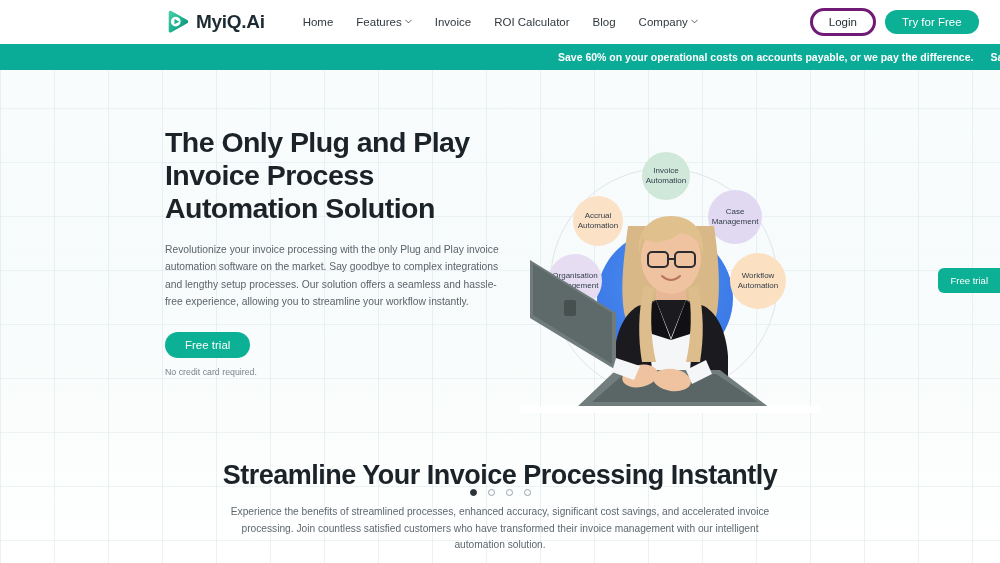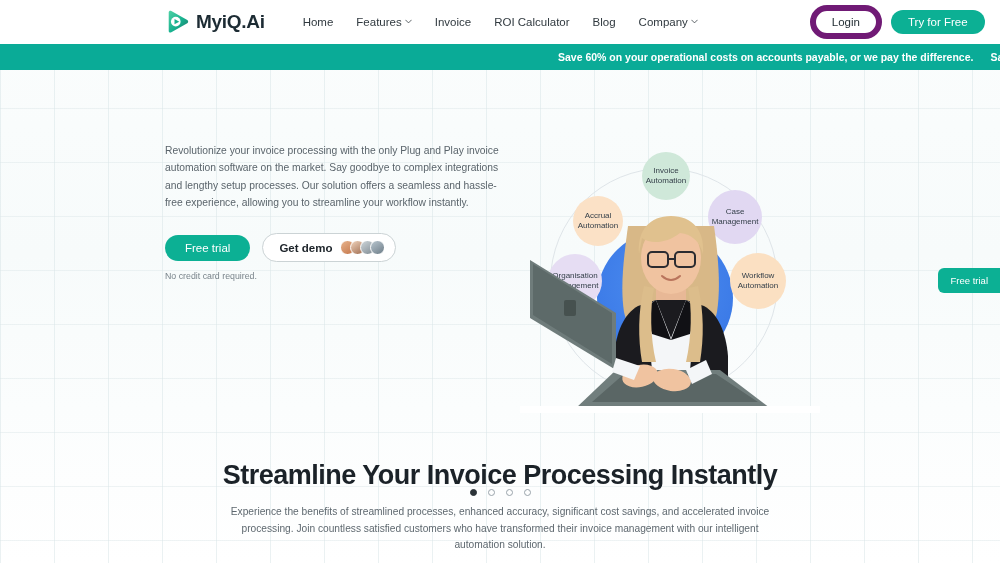--- a/index.html
+++ b/index.html
@@ -36,21 +36,21 @@
   .nav { display: flex; align-items: center; gap: 23px; margin-left: 38px; }
   .nav-item {
     font-size: 11.5px; color: #30393f; cursor: pointer;
     display: flex; align-items: center; gap: 3px; white-space: nowrap;
   }
   .caret { display: inline-block; width: 7px; height: 7px; position: relative; top: -1px; }
   .caret svg { display: block; }
   .header-actions { display: flex; align-items: center; gap: 9px; margin-left: 112px; }
   .btn-login {
     font-size: 11.5px; color: #1f2a30;
-    border: 6px solid #701a75; border-radius: 20px;
+    border: 3px solid #701a75; border-radius: 20px;
     padding: 5px 16px; background: #fff; cursor: pointer;
   }
   .btn-try {
     font-size: 11.5px; color: #ffffff; font-weight: 500;
     background: #0cb094; border: none; border-radius: 20px;
     padding: 6px 17px; cursor: pointer; white-space: nowrap;
   }
 
   
   .announce {
@@ -244,32 +244,24 @@
 
   <div class="announce">
     <div class="announce-track">
       <span class="announce-text">Save 60% on your operational costs on accounts payable, or we pay the difference.</span>
       <span class="announce-text">Save 60% on</span>
     </div>
   </div>
 
   <div class="hero">
     <div class="hero-copy">
+      <h1 class="hero-title">The Only Plug and Play Invoice Process Automation Solution</h1>
       <p class="hero-sub">Revolutionize your invoice processing with the only Plug and Play invoice automation software on the market. Say goodbye to complex integrations and lengthy setup processes. Our solution offers a seamless and hassle-free experience, allowing you to streamline your workflow instantly.</p>
       <div class="hero-ctas">
         <button class="btn-freetrial">Free trial</button>
-        <button class="btn-demo">
-          <span>Get demo</span>
-          <span class="avatars">
-            <span class="av1"></span>
-            <span class="av2"></span>
-            <span class="av3"></span>
-            <span class="av4"></span>
-          </span>
-        </button>
       </div>
       <div class="hero-note">No credit card required.</div>
     </div>
 
     <div class="hero-graphic">
       <div class="ring"></div>
       <div class="photo-disc"></div>
 
       <div class="bubble b-accrual">Accrual Automation</div>
       <div class="bubble b-invoice">Invoice Automation</div>

